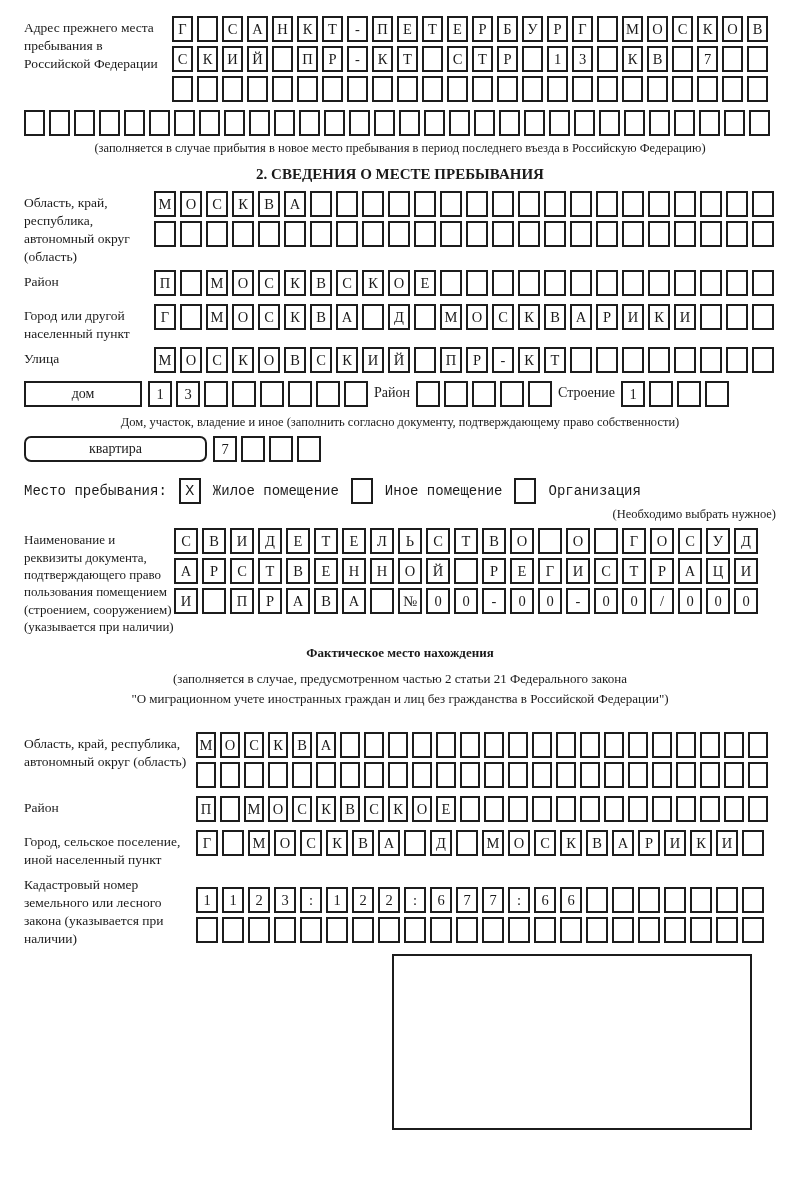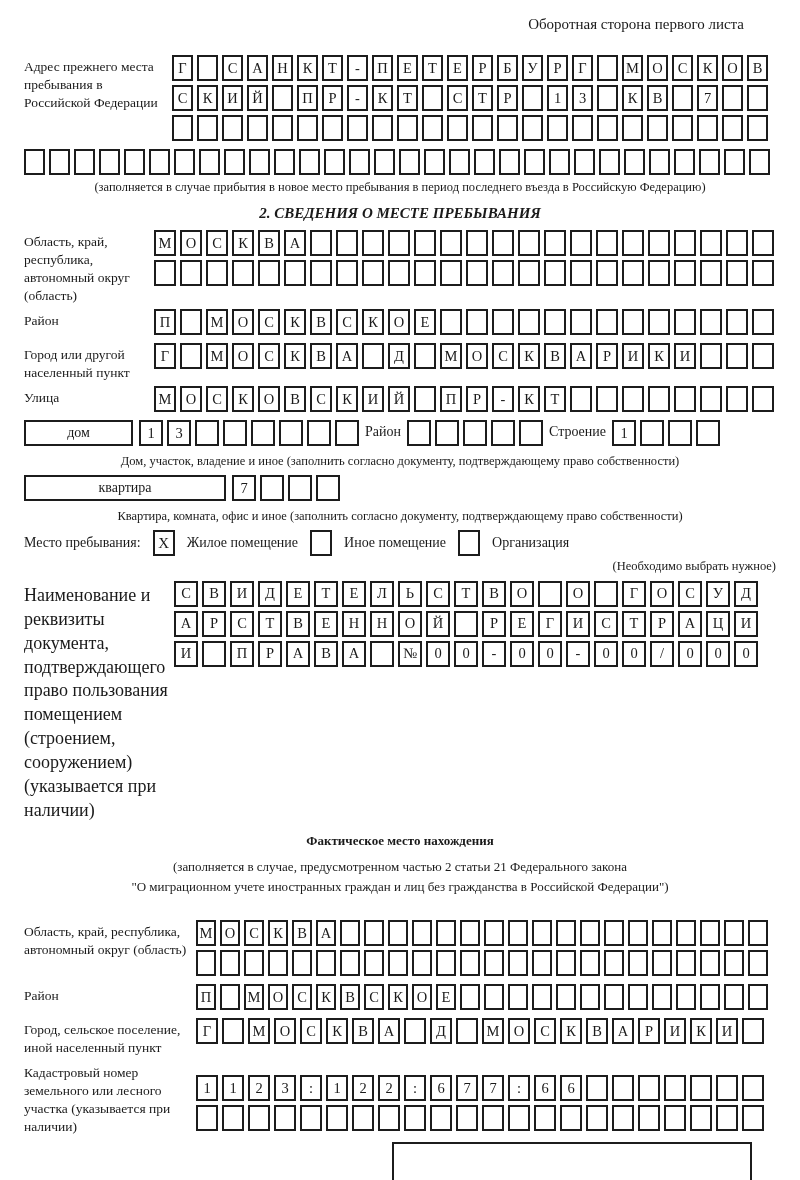--- a/index.html
+++ b/index.html
@@ -10,73 +10,72 @@
     color: #1a1a1a;
   }
   .page { width: 800px; padding: 16px 24px 10px 24px; }
 
   .hdr { text-align: right; font-size: 15px; padding-right: 32px; margin-bottom: 22px; }
 
   .frow { display: flex; align-items: flex-start; }
   .lbl { flex-shrink: 0; font-size: 13.5px; line-height: 1.33; padding-top: 3px; }
   .w148 { width: 148px; }
   .w130 { width: 130px; }
-  .w150 { width: 150px; font-size: 18px; }
+  .w150 { width: 150px; font-size: 13px; }
   .w172 { width: 172px; }
 
   .rows { display: flex; flex-direction: column; }
   .cellrow { display: flex; gap: 4px; margin-bottom: 4px; }
   .cell {
     display: inline-flex; align-items: center; justify-content: center;
     height: 26px; border: 2px solid #1c1c1c; background: #fff;
     font-size: 14.5px; line-height: 1; flex-shrink: 0;
   }
   .c21 .cell { width: 21px; }
   .c22 .cell { width: 22px; }
   .c24 .cell { width: 24px; }
   .c20 .cell { width: 20px; }
 
   .note { font-size: 12.5px; line-height: 1.3; }
   .center { text-align: center; }
   .mb6 { margin-bottom: 6px; text-align: center; }
 
-  .sec-title { text-align: center; font-weight: bold; font-size: 15px; margin: 10px 0 8px 0; font-style: italic; }
+  .sec-title { text-align: center; font-weight: bold; font-size: 15px; margin: 10px 0 8px 0; }
 
   .blk { margin-bottom: 4px; }
 
   .house-row { display: flex; align-items: flex-start; gap: 6px; margin-bottom: 3px; }
   .wide-box {
     border: 2px solid #1c1c1c; height: 26px; display: flex;
     align-items: center; justify-content: center; font-size: 14px; flex-shrink: 0;
   }
-  .wb-dom { width: 109px; }
-  .wb-kv { width: 202px; }
+  .wb-dom { width: 118px; }
+  .wb-kv { width: 183px; border-radius: 7px; }
   .inline-lbl { font-size: 14px; padding-top: 4px; flex-shrink: 0; }
 
-  .stay-row { display: flex; align-items: center; gap: 12px; margin: 5px 0 2px 0; font-size: 14px; }
+  .stay-row { display: flex; align-items: center; gap: 12px; margin: 12px 0 2px 0; font-size: 14px; font-family: Liberation Mono, monospace; }
   .chk {
     width: 22px; height: 26px; border: 2px solid #1c1c1c; flex-shrink: 0;
     display: inline-flex; align-items: center; justify-content: center; font-size: 15px;
   }
   .stay-note { margin-left: 87px; margin-bottom: 6px; text-align: right; }
 
   .fact-title { text-align: center; font-weight: bold; font-size: 13px; margin: 10px 0 8px 0; }
   .fact-notes { text-align: center; font-size: 13px; line-height: 1.5; margin-bottom: 24px; }
 
   .cad-rows { margin-top: 14px; }
 
   .stamp-wrap { margin-left: 368px; margin-top: 6px; }
   .stamp-box { width: 360px; height: 176px; border: 2px solid #1c1c1c; }
 </style>
 </head>
 <body>
 
 <div class="page">
 
-  <div class="hdr">Оборотная сторона первого листа</div>
 
   <div class="frow blk">
     <div class="lbl w148">Адрес прежнего места пребывания в Российской Федерации</div>
     <div class="rows">
       <div class="cellrow c21">
           <span class="cell">Г</span>
           <span class="cell"></span>
           <span class="cell">С</span>
           <span class="cell">А</span>
           <span class="cell">Н</span>
@@ -370,21 +369,20 @@
 
   <div class="house-row">
     <div class="wide-box wb-kv">квартира</div>
     <div class="cellrow c24">
         <span class="cell">7</span>
         <span class="cell"></span>
         <span class="cell"></span>
         <span class="cell"></span>
       </div>
   </div>
-  <div class="note mb6">Квартира, комната, офис и иное (заполнить согласно документу, подтверждающему право собственности)</div>
 
   <div class="stay-row">
     <span>Место пребывания:</span>
     <span class="chk">X</span>
     <span>Жилое помещение</span>
     <span class="chk"></span>
     <span>Иное помещение</span>
     <span class="chk"></span>
     <span>Организация</span>
   </div>
@@ -581,21 +579,21 @@
         <span class="cell">А</span>
         <span class="cell">Р</span>
         <span class="cell">И</span>
         <span class="cell">К</span>
         <span class="cell">И</span>
         <span class="cell"></span>
       </div>
   </div>
 
   <div class="frow blk">
-    <div class="lbl w172">Кадастровый номер земельного или лесного участка (указывается при наличии)</div>
+    <div class="lbl w172">Кадастровый номер земельного или лесного закона (указывается при наличии)</div>
     <div class="rows cad-rows">
       <div class="cellrow c22">
           <span class="cell">1</span>
           <span class="cell">1</span>
           <span class="cell">2</span>
           <span class="cell">3</span>
           <span class="cell">:</span>
           <span class="cell">1</span>
           <span class="cell">2</span>
           <span class="cell">2</span>

